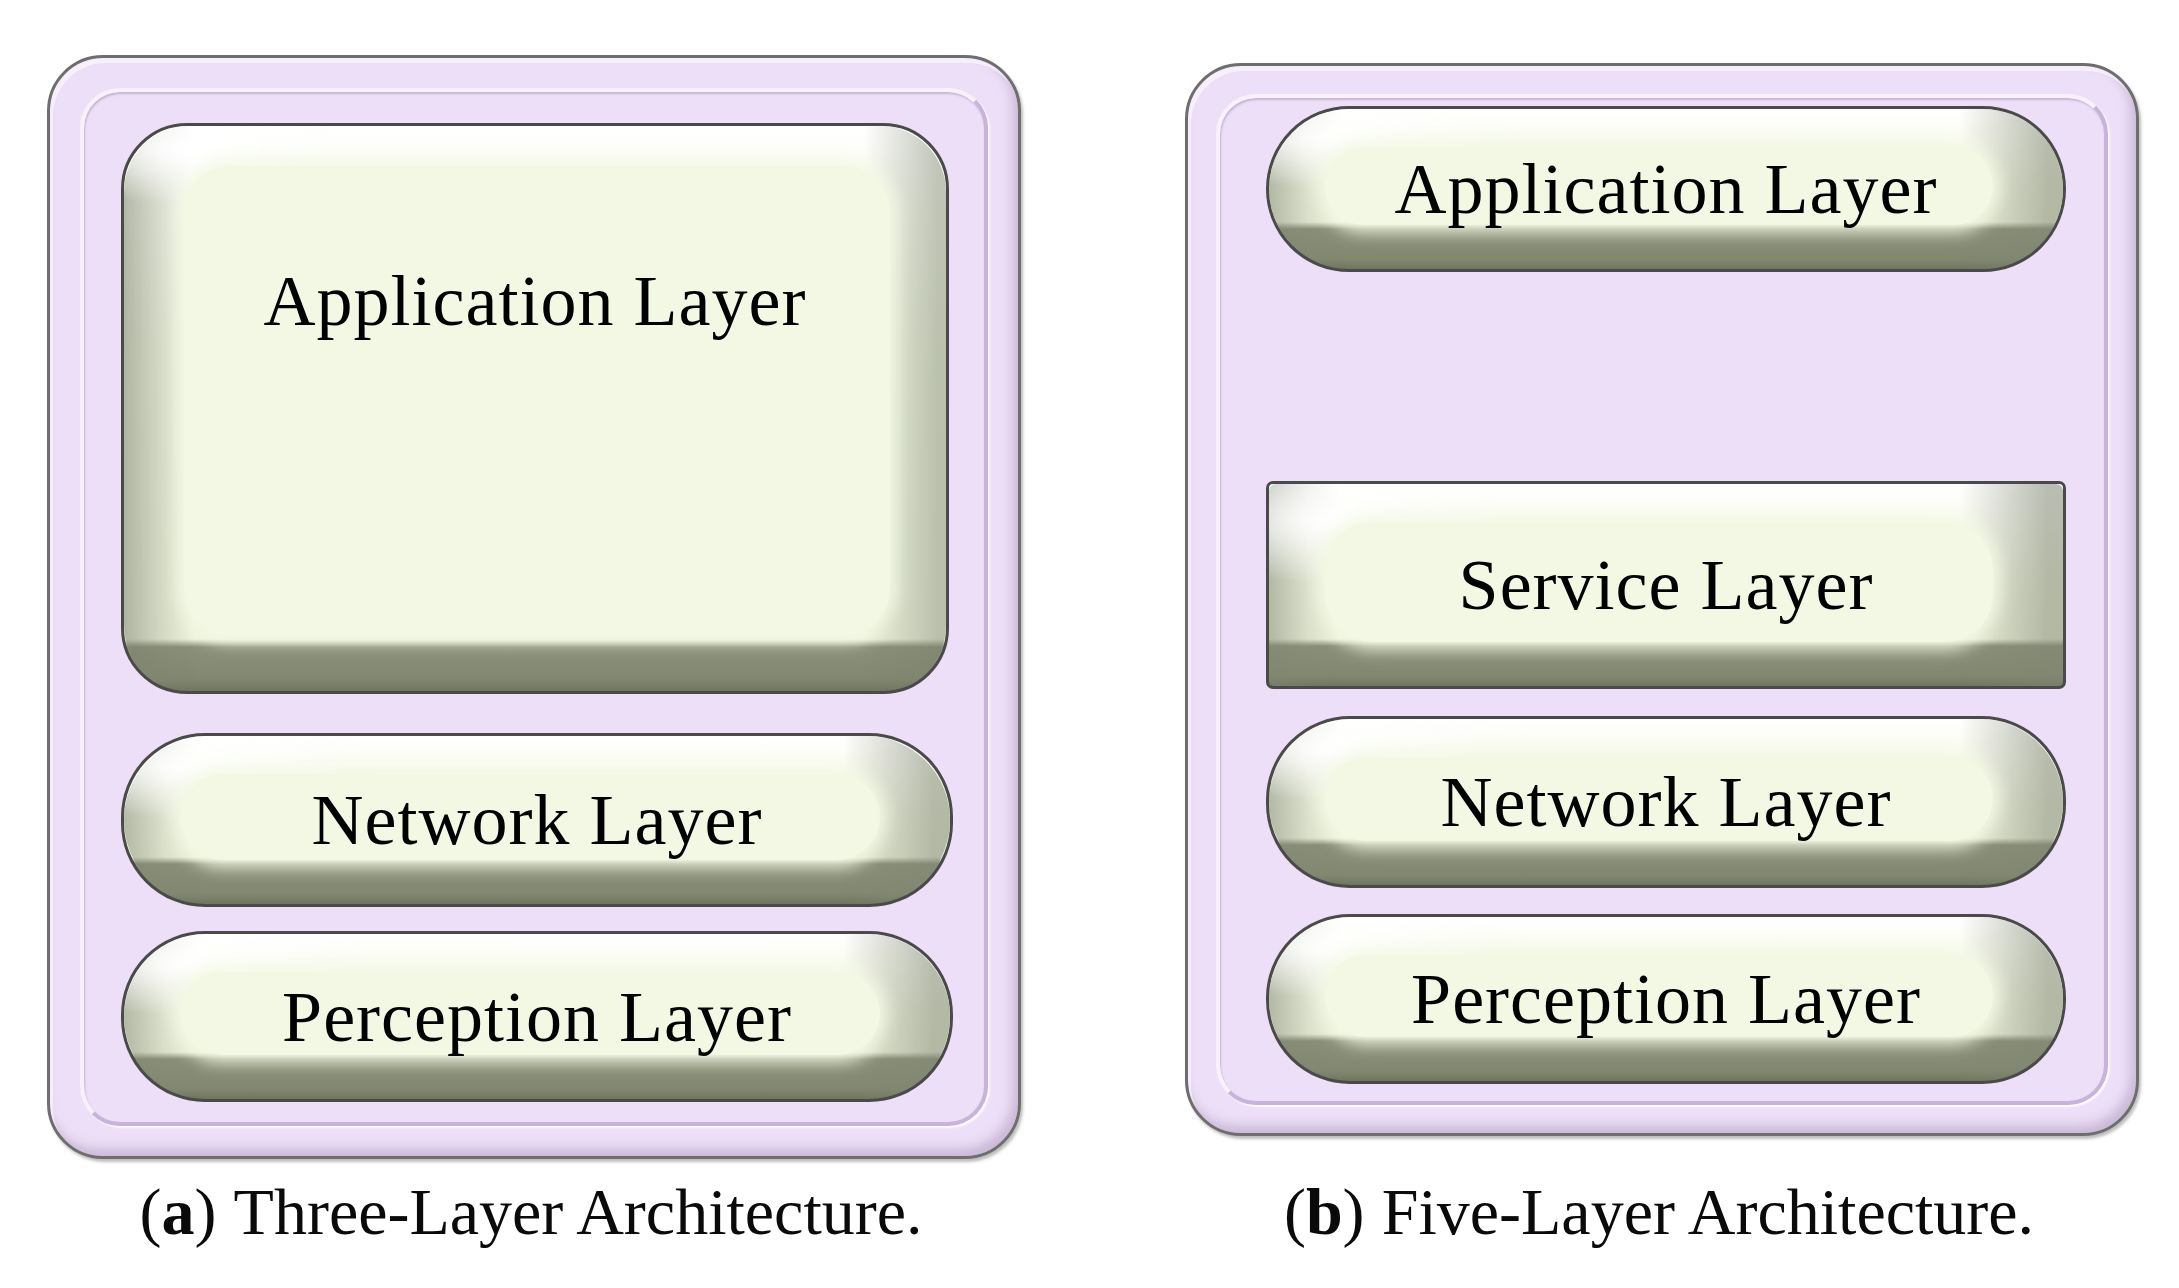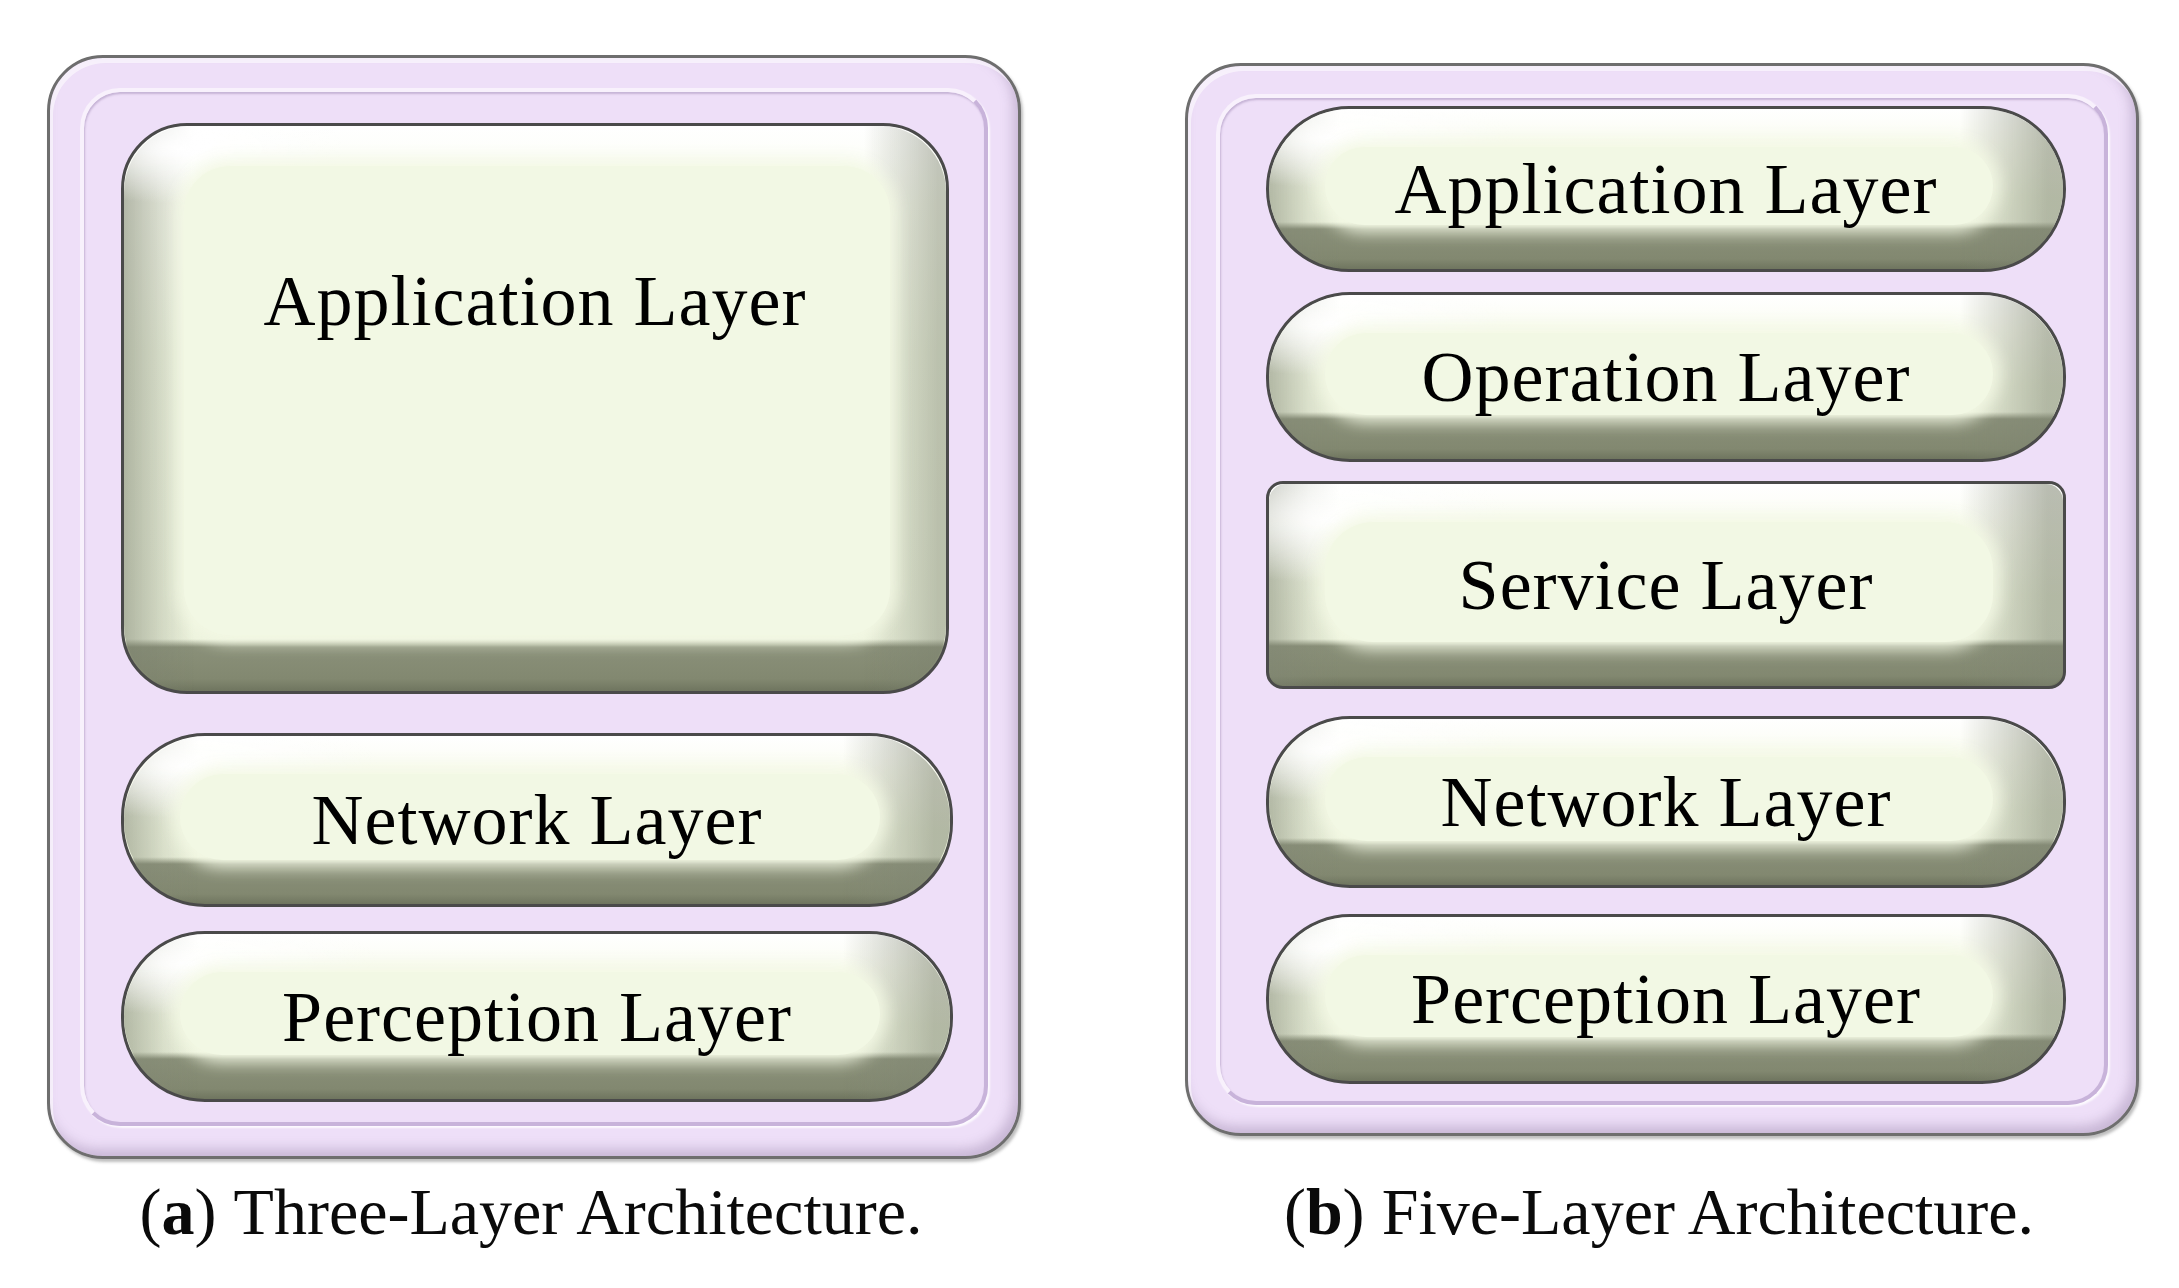--- a/index.html
+++ b/index.html
@@ -58,21 +58,21 @@
     background:var(--box-face);
     box-shadow:0 0 16px 7px rgba(242,248,228,.95);
   }
   .layer-label {
     position:relative; z-index:2;
     font-size:72px; line-height:70px; color:var(--label-text);
     white-space:nowrap; letter-spacing:1px;
   }
 
   .pill   { border-radius:84px; }
-  .squish { border-radius:17px; }   
+  .squish { border-radius:7px; }   
 
   .big { border-radius:66px; align-items:flex-start;
     background:
       linear-gradient(0deg, var(--box-band-dark) 0px, #828870 12px, var(--box-band) 44px, rgba(141,147,126,0) 52px),
       linear-gradient(180deg, #FFFFFF 0%, #F9FCF0 14%, #F1F7E3 40%, #EDF3DD 100%);
   }
   .big::before {
     background:
       radial-gradient(ellipse 30% 15% at 7% 4%, rgba(255,255,255,1) 0%, rgba(255,255,255,0) 65%),
       linear-gradient(90deg, rgba(122,128,109,.55) 0%, rgba(122,128,109,.24) 4.5%, rgba(122,128,109,0) 8.5%,
@@ -129,23 +129,20 @@
     </div>
   </section>
 
   <section class="panel" id="panel-b">
     <div class="ridge"></div>
 
     <div class="layer-box pill" id="box-b-application">
       <span class="layer-label">Application Layer</span>
     </div>
 
-    <div class="layer-box pill" id="box-b-operation">
-      <span class="layer-label">Operation Layer</span>
-    </div>
 
     <div class="layer-box squish" id="box-b-service">
       <span class="layer-label">Service Layer</span>
     </div>
 
     <div class="layer-box pill" id="box-b-network">
       <span class="layer-label">Network Layer</span>
     </div>
 
     <div class="layer-box pill" id="box-b-perception">

